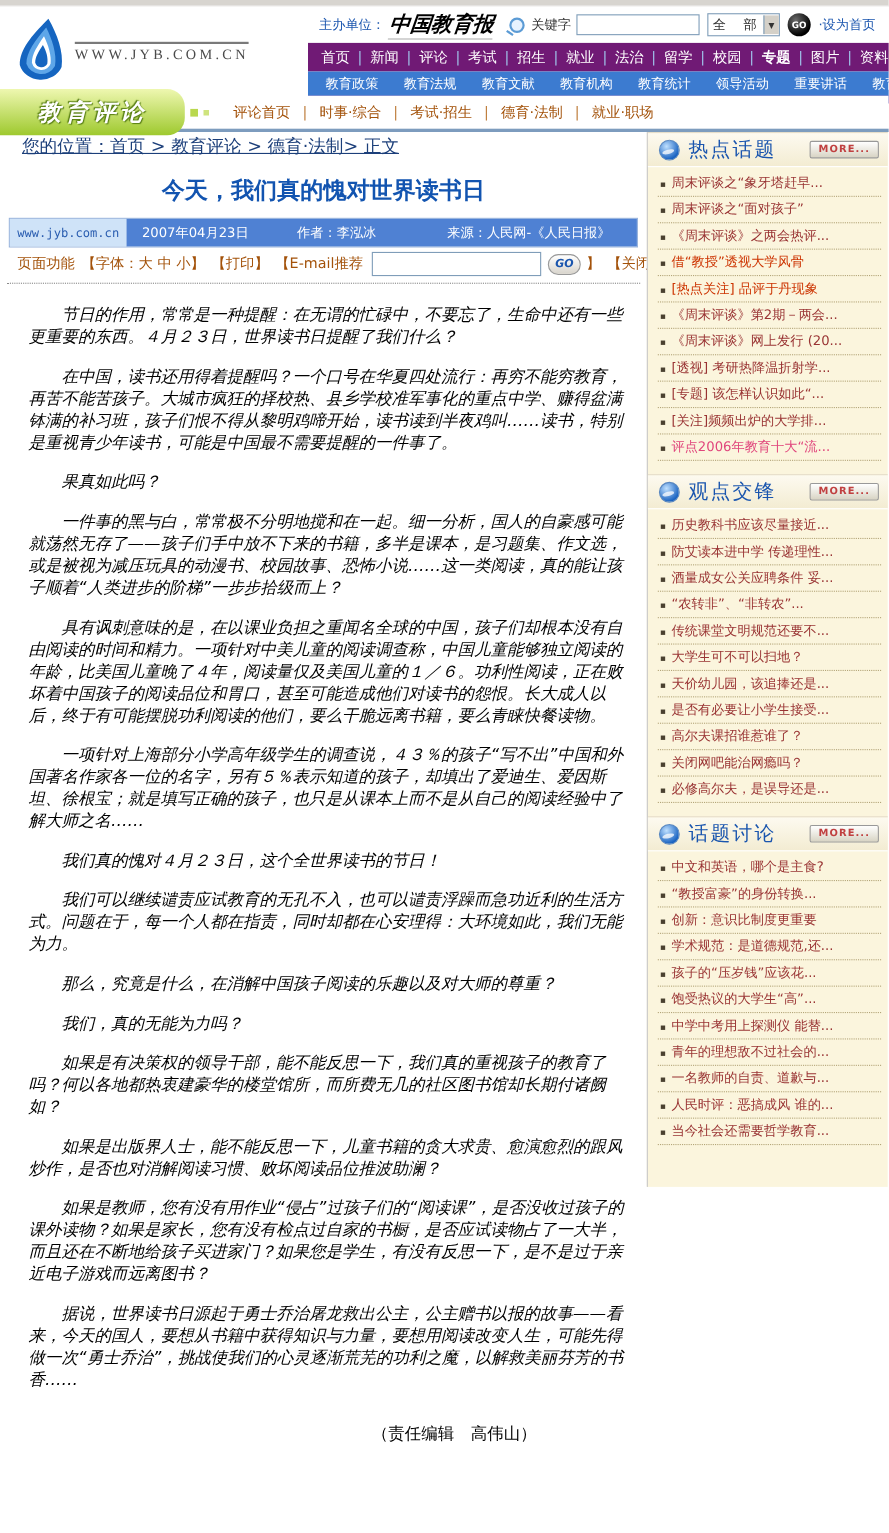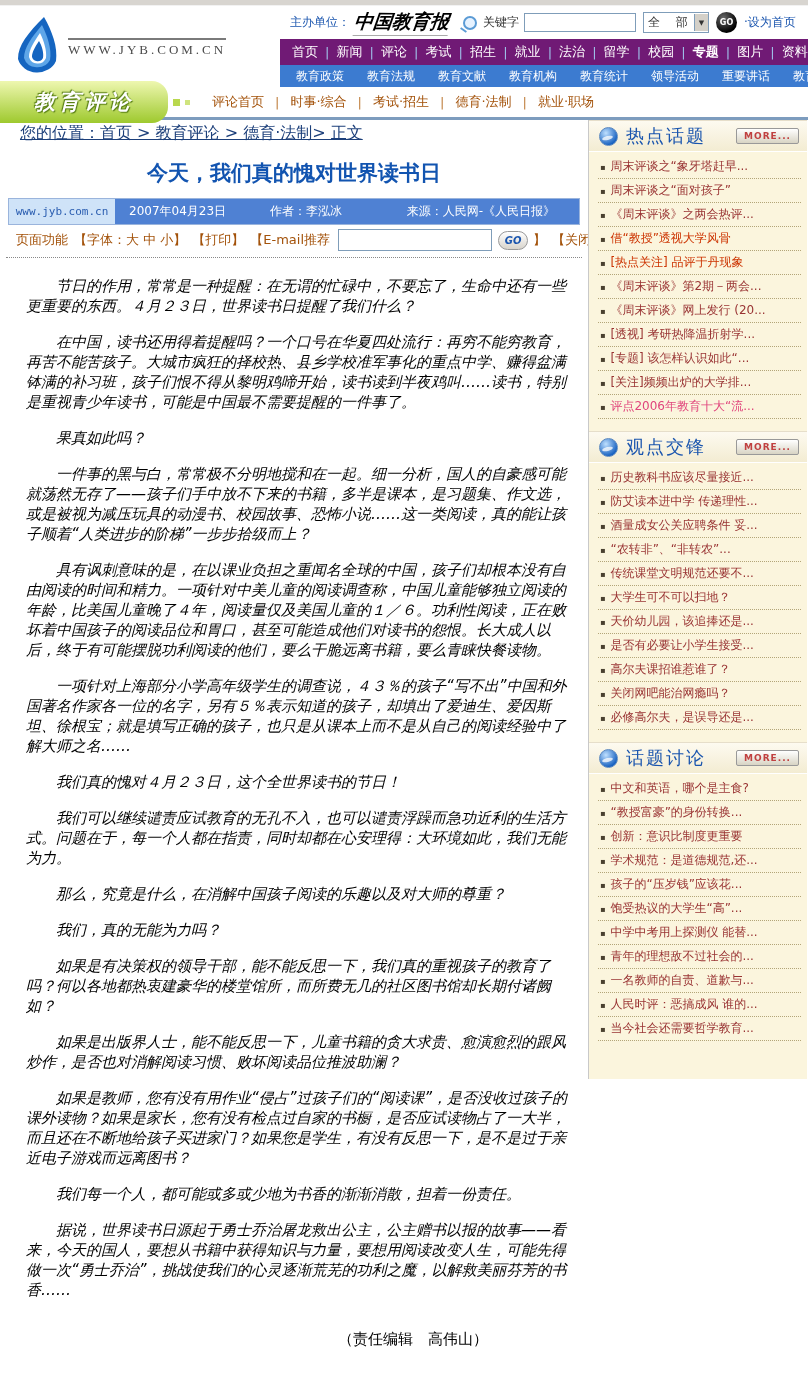--- a/index.html
+++ b/index.html
@@ -198,21 +198,20 @@
         <p>一件事的黑与白，常常极不分明地搅和在一起。细一分析，国人的自豪感可能就荡然无存了——孩子们手中放不下来的书籍，多半是课本，是习题集、作文选，或是被视为减压玩具的动漫书、校园故事、恐怖小说……这一类阅读，真的能让孩子顺着“人类进步的阶梯”一步步拾级而上？</p>
         <p>具有讽刺意味的是，在以课业负担之重闻名全球的中国，孩子们却根本没有自由阅读的时间和精力。一项针对中美儿童的阅读调查称，中国儿童能够独立阅读的年龄，比美国儿童晚了４年，阅读量仅及美国儿童的１／６。功利性阅读，正在败坏着中国孩子的阅读品位和胃口，甚至可能造成他们对读书的怨恨。长大成人以后，终于有可能摆脱功利阅读的他们，要么干脆远离书籍，要么青睐快餐读物。</p>
         <p>一项针对上海部分小学高年级学生的调查说，４３％的孩子“写不出”中国和外国著名作家各一位的名字，另有５％表示知道的孩子，却填出了爱迪生、爱因斯坦、徐根宝；就是填写正确的孩子，也只是从课本上而不是从自己的阅读经验中了解大师之名……</p>
         <p>我们真的愧对４月２３日，这个全世界读书的节日！</p>
         <p>我们可以继续谴责应试教育的无孔不入，也可以谴责浮躁而急功近利的生活方式。问题在于，每一个人都在指责，同时却都在心安理得：大环境如此，我们无能为力。</p>
         <p>那么，究竟是什么，在消解中国孩子阅读的乐趣以及对大师的尊重？</p>
         <p>我们，真的无能为力吗？</p>
         <p>如果是有决策权的领导干部，能不能反思一下，我们真的重视孩子的教育了吗？何以各地都热衷建豪华的楼堂馆所，而所费无几的社区图书馆却长期付诸阙如？</p>
         <p>如果是出版界人士，能不能反思一下，儿童书籍的贪大求贵、愈演愈烈的跟风炒作，是否也对消解阅读习惯、败坏阅读品位推波助澜？</p>
         <p>如果是教师，您有没有用作业“侵占”过孩子们的“阅读课”，是否没收过孩子的课外读物？如果是家长，您有没有检点过自家的书橱，是否应试读物占了一大半，而且还在不断地给孩子买进家门？如果您是学生，有没有反思一下，是不是过于亲近电子游戏而远离图书？</p>
-        <p>我们每一个人，都可能或多或少地为书香的渐渐消散，担着一份责任。</p>
         <p>据说，世界读书日源起于勇士乔治屠龙救出公主，公主赠书以报的故事——看来，今天的国人，要想从书籍中获得知识与力量，要想用阅读改变人生，可能先得做一次“勇士乔治”，挑战使我们的心灵逐渐荒芜的功利之魔，以解救美丽芬芳的书香……</p>
       </div>
     <div class="editor">（责任编辑　高伟山）</div>
   </div>
   <div class="sidebar" id="sidebar">
       <div class="side-section">
         <div class="side-header">
           <span class="globe"></span>
           <span class="side-title">热点话题</span>
           <span class="more-btn">MORE...</span>

